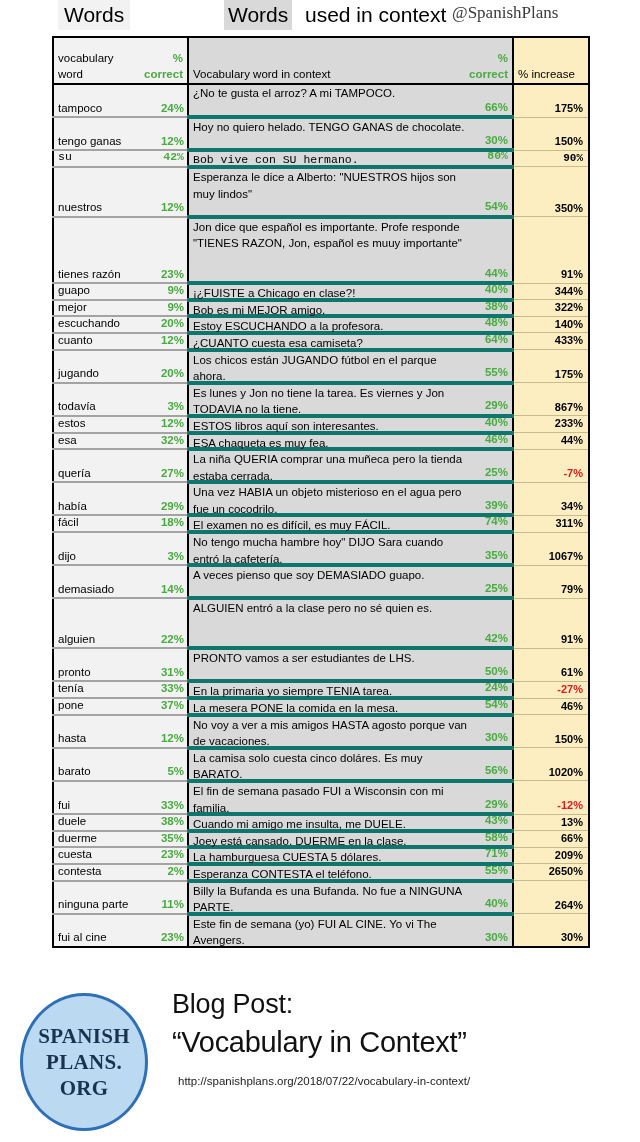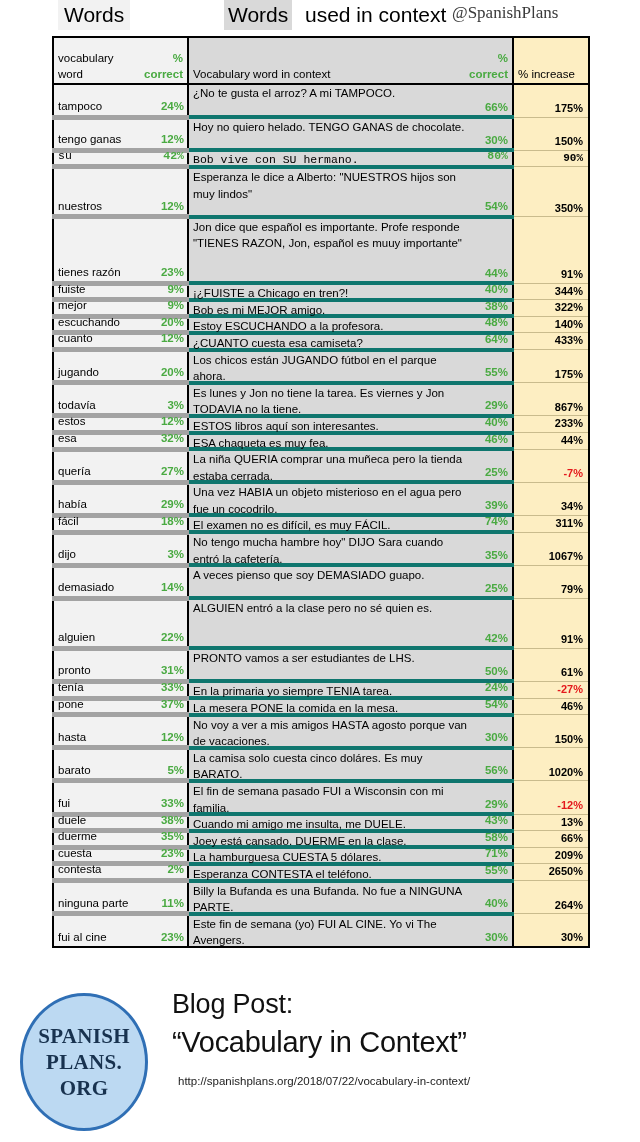--- a/index.html
+++ b/index.html
@@ -121,21 +121,21 @@
     color: #4aaa42;
     font-weight: bold;
   }
   .hd-right .l1 { display: block; }
   .hd-right .l2 { display: block; }
 
   
   td.cell-word {
     background: #f2f2f2;
     border-right: 2px solid #000;
-    border-bottom: 5px solid #a3a3a3;
+    border-bottom: 2px solid #a3a3a3;
     position: relative;
     padding-left: 4px;
     padding-right: 44px;
   }
   td.cell-word .wordtxt {
     position: absolute;
     left: 4px;
     bottom: 0px;
     white-space: nowrap;
   }
@@ -357,25 +357,25 @@
         <td class="cell-context">
           <span class="ctxtxt">Jon dice que español es importante. Profe responde "TIENES RAZON, Jon, español es muuy importante"</span>
           <span class="pct">44%</span>
         </td>
         <td class="cell-inc">
           <span class="inctxt">91%</span>
         </td>
       </tr>
       <tr style="height: 16.6px;">
         <td class="cell-word">
-          <span class="wordtxt">fuiste</span>
+          <span class="wordtxt">guapo</span>
           <span class="pct">9%</span>
         </td>
         <td class="cell-context">
-          <span class="ctxtxt">¡¿FUISTE a Chicago en tren?!</span>
+          <span class="ctxtxt">¡¿FUISTE a Chicago en clase?!</span>
           <span class="pct">40%</span>
         </td>
         <td class="cell-inc">
           <span class="inctxt">344%</span>
         </td>
       </tr>
       <tr style="height: 16.6px;">
         <td class="cell-word">
           <span class="wordtxt">mejor</span>
           <span class="pct">9%</span>

